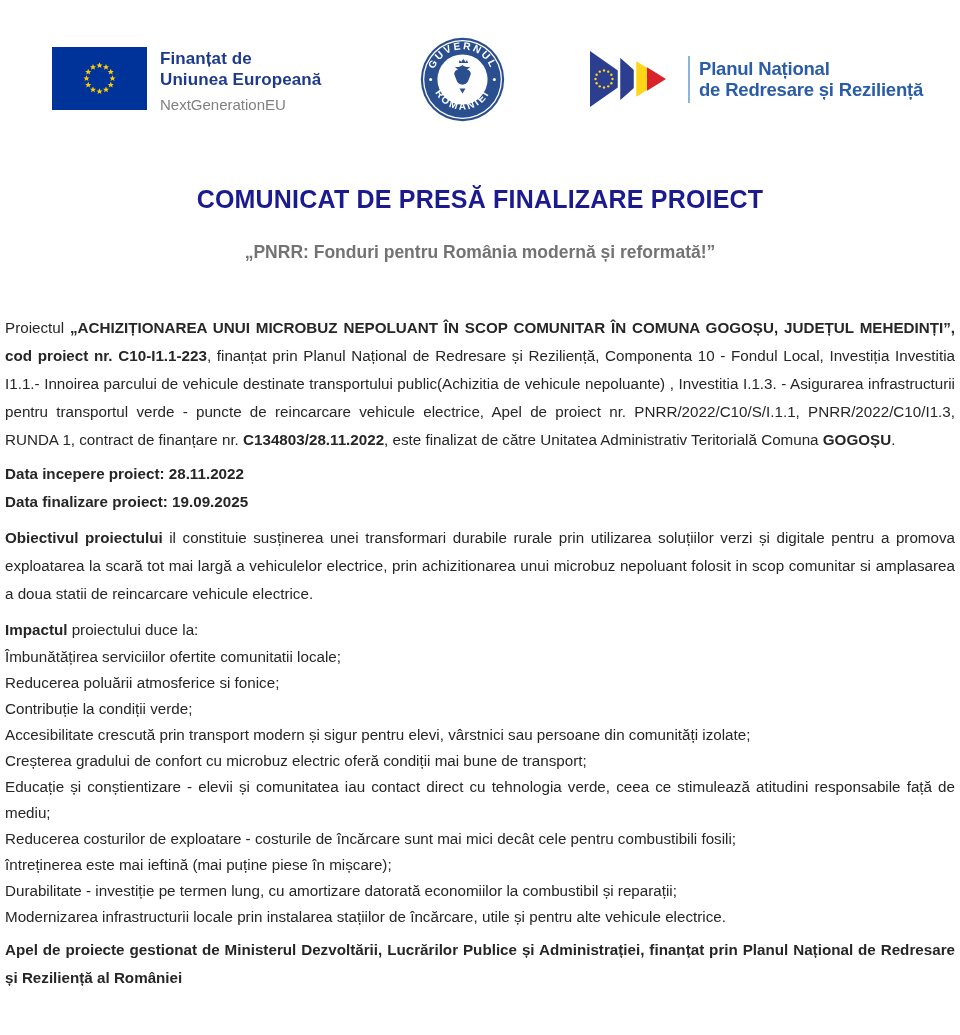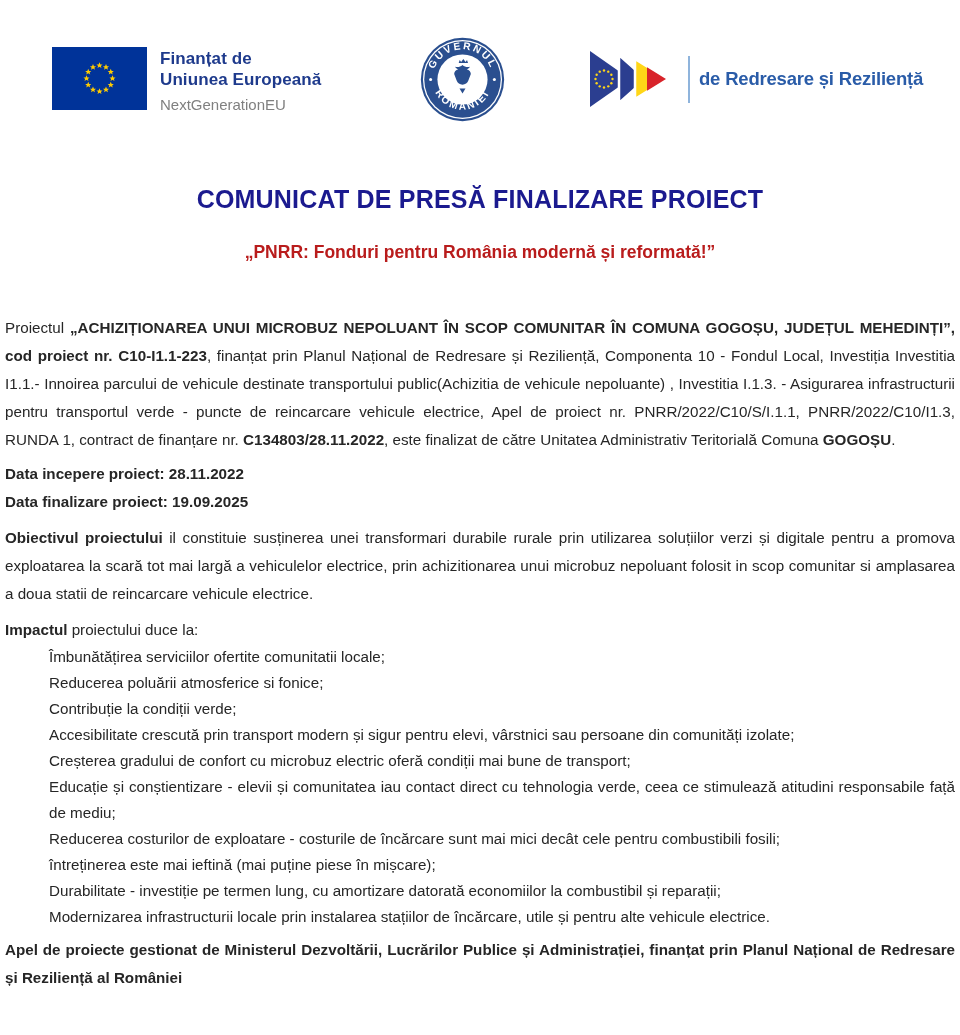--- a/index.html
+++ b/index.html
@@ -13,29 +13,29 @@
   .eu-b{font-size:17px;font-weight:bold;color:#1E3A8C;line-height:21px;letter-spacing:.1px;}
   .eu-g{font-size:15px;color:#808080;line-height:20px;margin-top:5px;}
   .gov-logo{position:absolute;left:420px;top:37px;width:85px;height:85px;}
   .pnrr-logo{position:absolute;left:589px;top:50px;display:flex;align-items:center;}
   .pnrr-divider{width:2px;height:47px;background:#8FB4DC;margin:0 9px 0 7px;}
   .pnrr-b{font-size:18.5px;font-weight:bold;color:#2A5CA8;line-height:21.5px;letter-spacing:-.2px;}
   
   .flow{padding:160px 5px 0 5px;}
   .date{text-align:right;font-size:15px;font-weight:bold;font-style:italic;color:#595959;line-height:20px;}
   h1.title{margin:22px 0 0 0;text-align:center;font-size:25px;font-weight:bold;color:#1B1A8F;line-height:34px;letter-spacing:.2px;}
-  h2.subtitle{margin:24px 0 0 0;text-align:center;font-size:17.5px;font-weight:bold;color:#b91c1c;line-height:24px;}
+  h2.subtitle{margin:24px 0 0 0;text-align:center;font-size:17.5px;font-weight:bold;color:#737373;line-height:24px;}
   .bodytext{margin-top:50px;font-size:15.2px;line-height:28px;}
   .bodytext p{margin:0;}
   .just{text-align:justify;}
   .b{font-weight:bold;}
   .mt-sm{margin-top:6px !important;}
   .mt-md{margin-top:8px !important;}
   .info-line{font-weight:bold;line-height:28px;}
-  .impact-list p{line-height:26px;text-align:justify;margin-left:44px;}
+  .impact-list p{line-height:26px;text-align:justify;}
 </style>
 </head>
 <body>
 
 <div class="page">
 
   <div>
 
     <div class="eu-logo">
       <svg width="95" height="63" viewBox="0 0 95 63">
@@ -107,20 +107,21 @@
             <circle cx="6.5" cy="29" r="1.2"></circle>
           <circle cx="7.64" cy="24.75" r="1.2"></circle>
             <circle cx="10.75" cy="21.64" r="1.2"></circle>
         </g>
         <polygon points="30,5 57,29 30,53" fill="#2B3E90" stroke="#ffffff" stroke-width="2.5"></polygon>
         <polygon points="46,9 78,29 46,49" fill="#FFD617" stroke="#ffffff" stroke-width="2.5"></polygon>
         <polygon points="58,17.2 77,29 58,40.8" fill="#D8232A"></polygon>
       </svg>
       <div class="pnrr-divider"></div>
       <div>
+        <div class="pnrr-b">Planul Național</div>
         <div class="pnrr-b">de Redresare și Reziliență</div>
       </div>
     </div>
   </div>
 
   <div class="flow">
 
     <h1 class="title">COMUNICAT DE PRESĂ FINALIZARE PROIECT</h1>
     <h2 class="subtitle">„PNRR: Fonduri pentru România modernă și reformată!”</h2>
 

